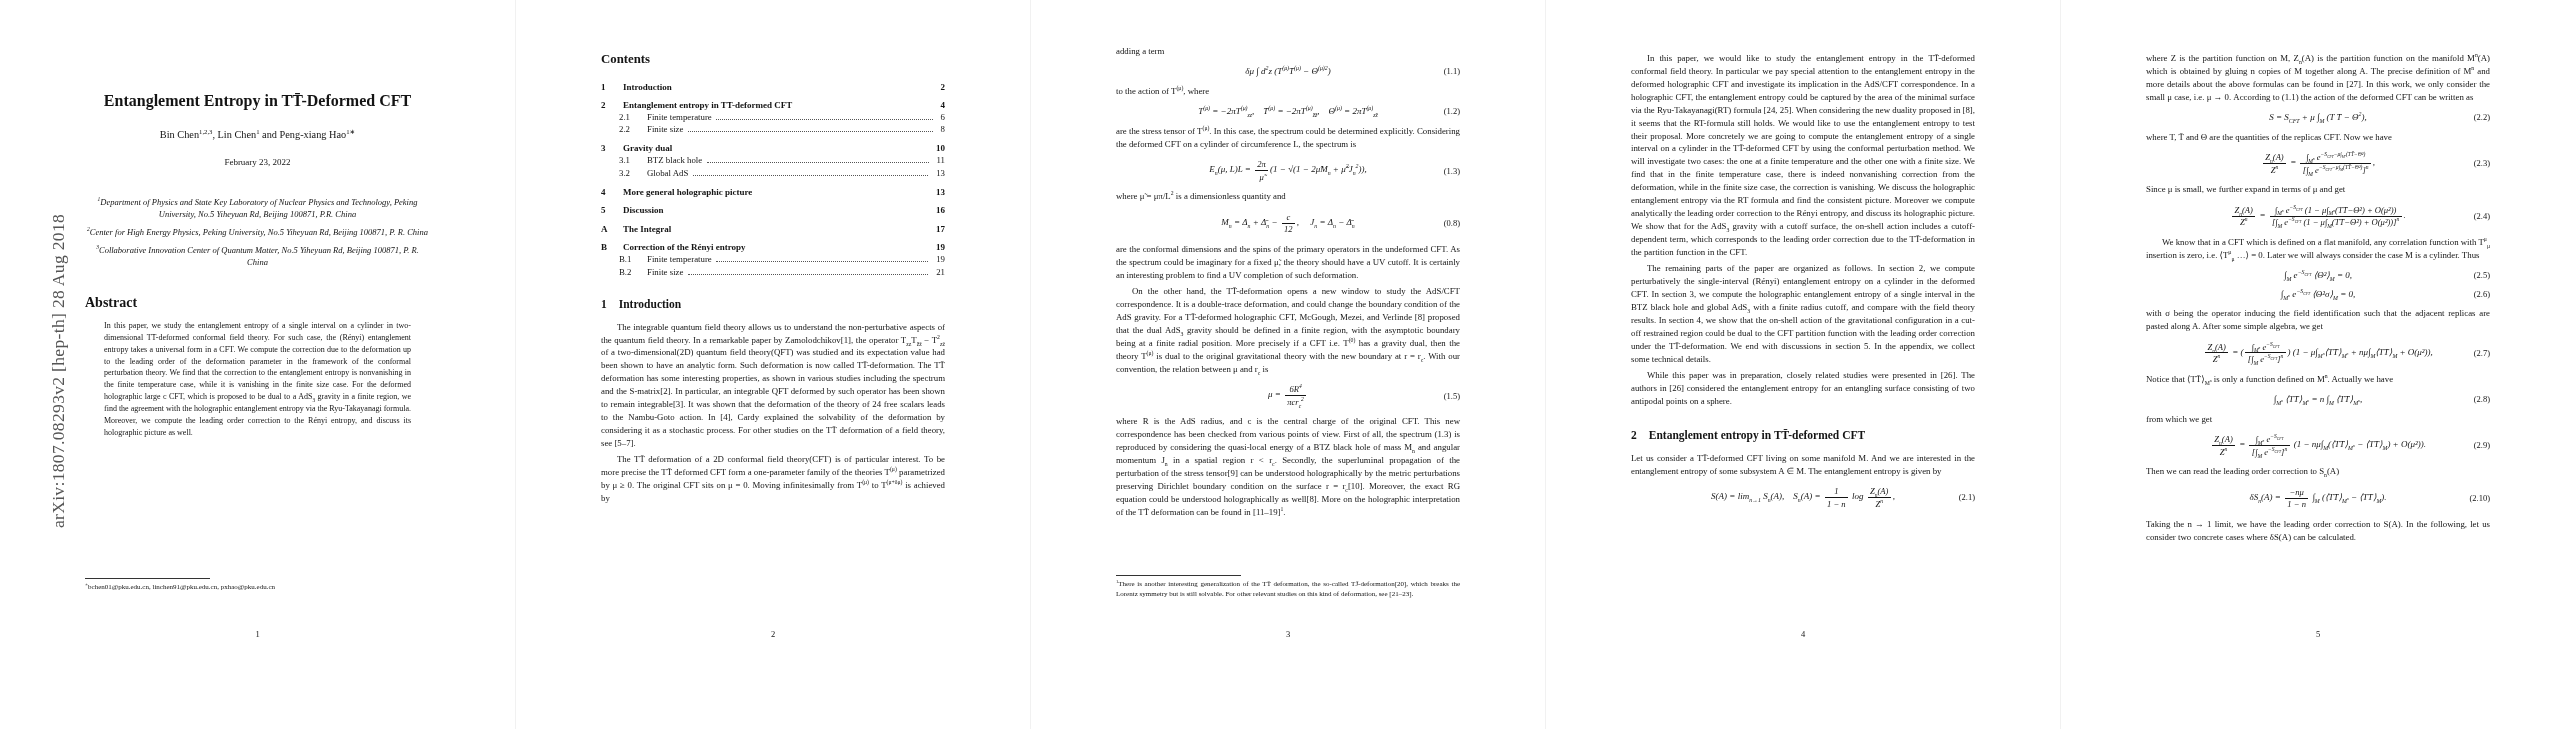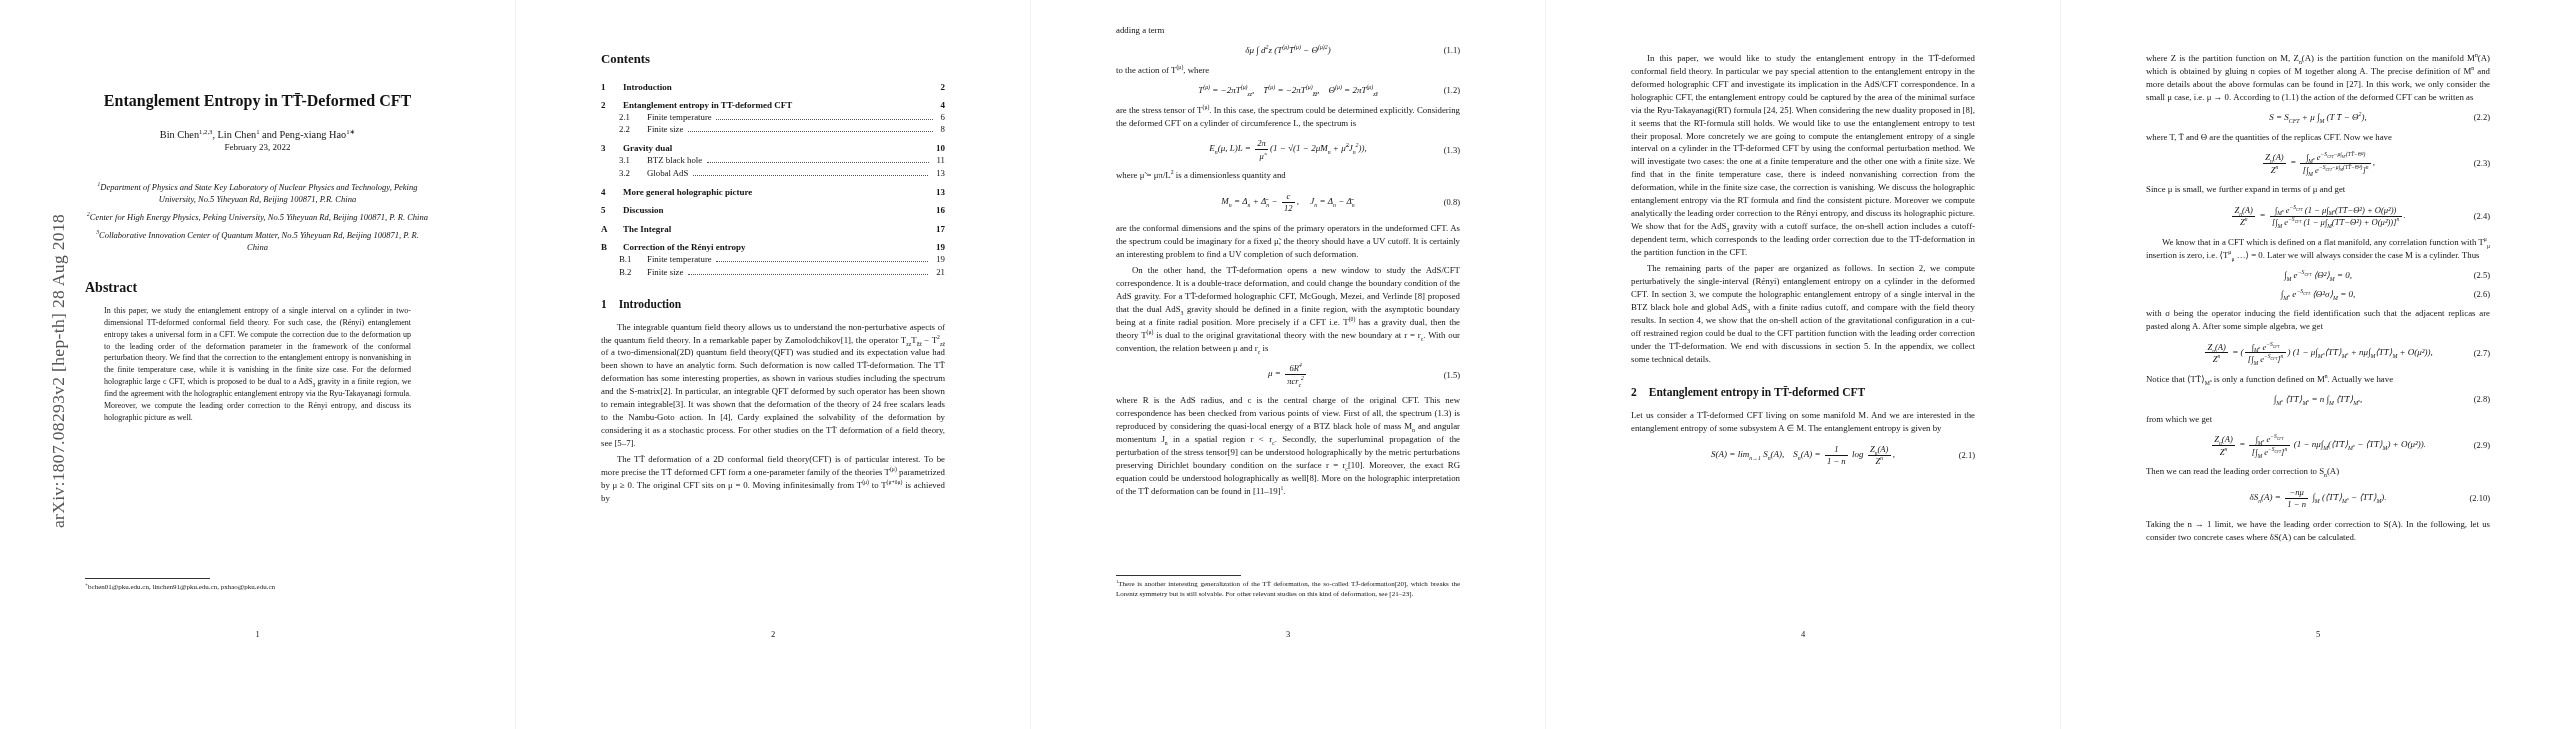--- a/index.html
+++ b/index.html
@@ -26,21 +26,21 @@
   .p.ind { text-indent: 16px; }
   .gap-s { margin-top: 3.6px; }
 
   
   .sec-heading { display: flex; font-size: 11.5px; font-weight: bold; margin: 20.7px 0 11px 0; }
   .sec-num { margin-right: 12px; }
 
   
   .t-title { font-size: 16px; font-weight: bold; text-align: center; margin-top: 92px; }
   .t-authors { text-align: center; font-size: 10.3px; margin-top: 19.4px; }
-  .t-date { text-align: center; font-size: 9px; margin-top: 2px; }
+  .t-date { text-align: center; font-size: 9px; margin-top: 17px; }
   .t-affils { margin-top: 30px; font-size: 8.5px; font-style: italic; text-align: center; line-height: 1.35; }
   .t-affil { margin-bottom: 6.7px; }
   .t-abs-head { text-align: left; font-weight: bold; font-size: 14px; margin-top: 27px; }
   .t-abs { margin: 9px auto 0 auto; width: 307px; font-size: 8px; line-height: 1.48; text-align: justify; }
 
   .arxiv-stamp {
     position: absolute; left: 58px; top: 371px;
     transform: translate(-50%, -50%) rotate(-90deg);
     white-space: nowrap;
     font-size: 17.6px; color: #555; letter-spacing: 0.3px;
@@ -189,21 +189,21 @@
         <span class="sec-num">1</span>
         <span class="sec-title">Introduction</span>
       </div>
       <div class="p ind">The integrable quantum field theory allows us to understand the non-perturbative aspects of the quantum field theory. In a remarkable paper by Zamolodchikov[1], the operator T<sub>zz</sub>T<sub>z̄z̄</sub> − T<sup>2</sup><sub>zz̄</sub> of a two-dimensional(2D) quantum field theory(QFT) was studied and its expectation value had been shown to have an analytic form. Such deformation is now called TT̄-deformation. The TT̄ deformation has some interesting properties, as shown in various studies including the spectrum and the S-matrix[2]. In particular, an integrable QFT deformed by such operator has been shown to remain integrable[3]. It was shown that the deformation of the theory of 24 free scalars leads to the Nambu-Goto action. In [4], Cardy explained the solvability of the deformation by considering it as a stochastic process. For other studies on the TT̄ deformation of a field theory, see [5–7].</div>
       <div class="p ind gap-s">The TT̄ deformation of a 2D conformal field theory(CFT) is of particular interest. To be more precise the TT̄ deformed CFT form a one-parameter family of the theories T<sup>(μ)</sup> parametrized by μ ≥ 0. The original CFT sits on μ = 0. Moving infinitesimally from T<sup>(μ)</sup> to T<sup>(μ+δμ)</sup> is achieved by</div>
     </div>
     <div class="page-num">2</div>
   </div>
 
   <div class="page">
-    <div class="content" style="padding-top:24px">
+    <div class="content" style="padding-top:45px">
       <div class="p">adding a term</div>
       <div class="eq">
         <span class="eq-pad"></span>
         <span class="eq-body">δμ ∫ d<sup>2</sup>z <span class="big">(</span>T<sup>(μ)</sup>T̄<sup>(μ)</sup> − Θ<sup>(μ)2</sup><span class="big">)</span></span>
         <span class="eq-num">(1.1)</span>
       </div>
       <div class="p">to the action of T<sup>(μ)</sup>, where</div>
       <div class="eq">
         <span class="eq-pad"></span>
         <span class="eq-body">T<sup>(μ)</sup> = −2πT<sup>(μ)</sup><sub>zz</sub>,&nbsp;&nbsp;&nbsp; T̄<sup>(μ)</sup> = −2πT<sup>(μ)</sup><sub>z̄z̄</sub>,&nbsp;&nbsp;&nbsp; Θ<sup>(μ)</sup> = 2πT<sup>(μ)</sup><sub>zz̄</sub></span>
@@ -243,20 +243,21 @@
       <div class="fn-rule"></div>
       <div class="fn-text"><sup>1</sup>There is another interesting generalization of the TT̄ deformation, the so-called TJ̄-deformation[20], which breaks the Lorentz symmetry but is still solvable. For other relevant studies on this kind of deformation, see [21–23].</div>
     </div>
     <div class="page-num">3</div>
   </div>
 
   <div class="page">
     <div class="content" style="padding-top:52px">
       <div class="p ind">In this paper, we would like to study the entanglement entropy in the TT̄-deformed conformal field theory. In particular we pay special attention to the entanglement entropy in the deformed holographic CFT and investigate its implication in the AdS/CFT correspondence. In a holographic CFT, the entanglement entropy could be captured by the area of the minimal surface via the Ryu-Takayanagi(RT) formula [24, 25]. When considering the new duality proposed in [8], it seems that the RT-formula still holds. We would like to use the entanglement entropy to test their proposal. More concretely we are going to compute the entanglement entropy of a single interval on a cylinder in the TT̄-deformed CFT by using the conformal perturbation method. We will investigate two cases: the one at a finite temperature and the other one with a finite size. We find that in the finite temperature case, there is indeed nonvanishing correction from the deformation, while in the finite size case, the correction is vanishing. We discuss the holographic entanglement entropy via the RT formula and find the consistent picture. Moreover we compute analytically the leading order correction to the Rényi entropy, and discuss its holographic picture. We show that for the AdS<sub>3</sub> gravity with a cutoff surface, the on-shell action includes a cutoff-dependent term, which corresponds to the leading order correction due to the TT̄-deformation in the partition function in the CFT.</div>
       <div class="p ind gap-s">The remaining parts of the paper are organized as follows. In section 2, we compute perturbatively the single-interval (Rényi) entanglement entropy on a cylinder in the deformed CFT. In section 3, we compute the holographic entanglement entropy of a single interval in the BTZ black hole and global AdS<sub>3</sub> with a finite radius cutoff, and compare with the field theory results. In section 4, we show that the on-shell action of the gravitational configuration in a cut-off restrained region could be dual to the CFT partition function with the leading order correction under the TT̄-deformation. We end with discussions in section 5. In the appendix, we collect some technical details.</div>
+      <div class="p ind gap-s">While this paper was in preparation, closely related studies were presented in [26]. The authors in [26] considered the entanglement entropy for an entangling surface consisting of two antipodal points on a sphere.</div>
       <div class="sec-heading">
         <span class="sec-num">2</span>
         <span class="sec-title">Entanglement entropy in TT̄-deformed CFT</span>
       </div>
       <div class="p">Let us consider a TT̄-deformed CFT living on some manifold M. And we are interested in the entanglement entropy of some subsystem A ∈ M. The entanglement entropy is given by</div>
       <div class="eq">
         <span class="eq-pad"></span>
         <span class="eq-body">S(A) = lim<sub>n→1</sub> S<sub>n</sub>(A),&nbsp;&nbsp;&nbsp; S<sub>n</sub>(A) = <span class="frac">
               <span class="t">1</span>
               <span class="b">1 − n</span>

